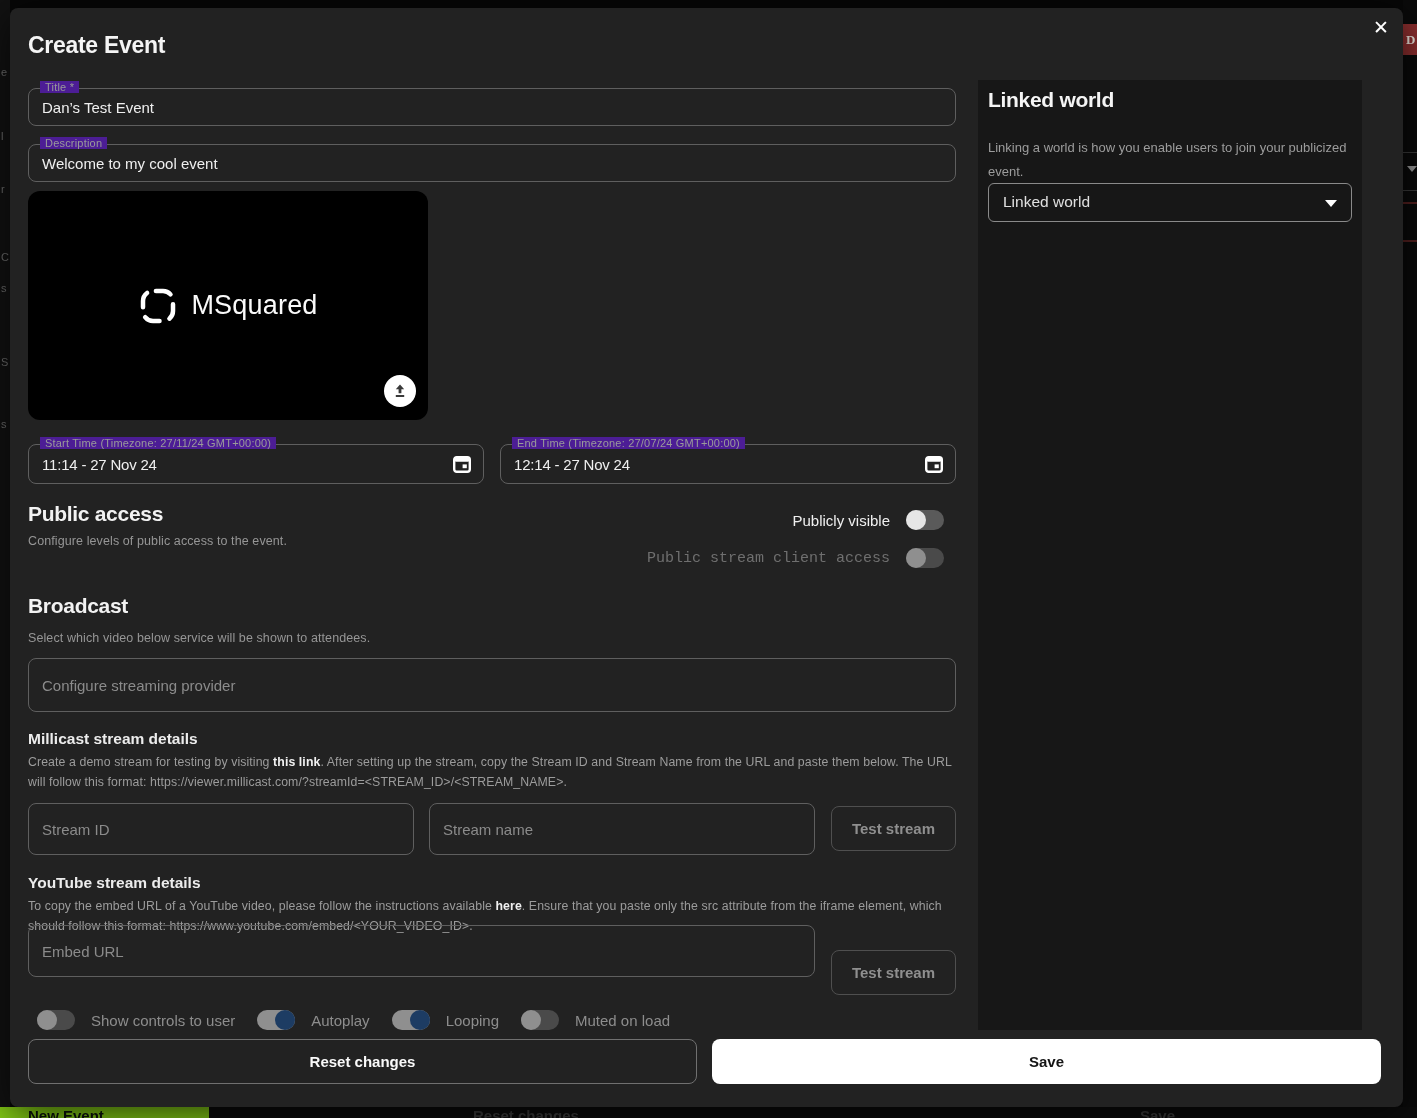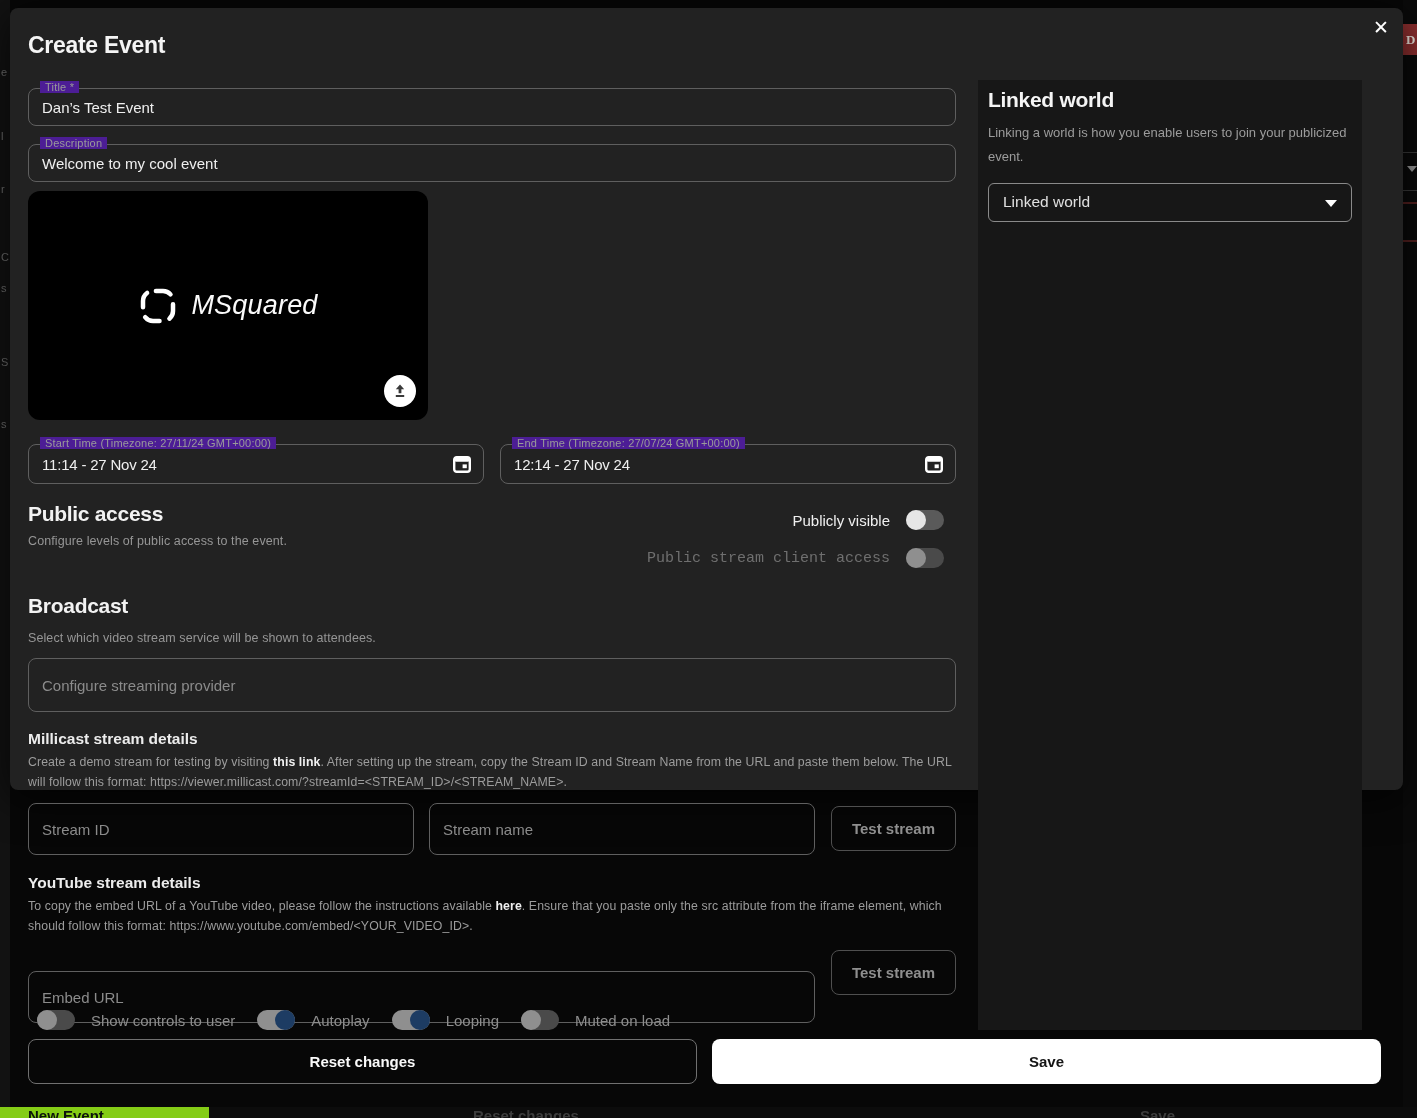--- a/index.html
+++ b/index.html
@@ -14,33 +14,33 @@
   .bd-rightstrip { position:absolute; left:1403px; top:0; width:14px; height:1118px; background:#0a0a0a; overflow:hidden; }
   .bd-badge { position:absolute; left:0; top:24px; width:14px; height:31px; background:#8e2f2f; color:#f0e8e0; font-family:"Liberation Serif", serif; font-weight:bold; font-size:13px; padding:8px 0 0 3px; }
   .bd-hline { position:absolute; left:0; width:14px; height:1px; background:#3a3a3a; }
   .bd-redline { position:absolute; left:0; width:14px; height:2px; background:#54201f; }
   .bd-caret { position:absolute; left:4px; top:166px; width:0; height:0; border-left:5px solid transparent; border-right:5px solid transparent; border-top:6px solid #9a9a9a; }
   .bd-bottom { position:absolute; left:0; top:1107px; width:1417px; height:11px; background:#0c0c0c; overflow:hidden; }
   .bd-green { position:absolute; left:0; top:0; width:209px; height:11px; background:#84cc16; overflow:hidden; }
   .bd-green span { position:absolute; left:28px; top:0px; color:#0c130c; font-weight:800; font-size:15px; }
   .bd-ghost { position:absolute; top:0; color:#3d3d3d; font-weight:700; font-size:15px; }
   
-  .modal { position:absolute; left:10px; top:8px; width:1393px; height:782px; background:#222222; border-radius:8px; box-shadow:0 8px 40px rgba(0,0,0,.7); }
+  .modal { position:absolute; left:10px; top:8px; width:1393px; height:1099px; background:#222222; border-radius:8px; box-shadow:0 8px 40px rgba(0,0,0,.7); }
   .page-title { position:absolute; left:18px; top:24px; font-size:23px; font-weight:800; color:#f5f5f5; letter-spacing:-.3px; }
   .close-btn { position:absolute; left:1354px; top:3px; width:34px; height:32px; color:#ffffff; font-size:19px; display:flex; align-items:center; justify-content:center; cursor:pointer; background:none; border:none; }
   
   .field { position:absolute; border:1px solid #5f5f5f; border-radius:8px; background:transparent; }
   .flabel { position:absolute; top:-8px; left:11px; background:#4c1d95; padding:0 5px; font-size:11px; color:#9a9a9a; letter-spacing:.2px; white-space:nowrap; }
   .input-el { position:absolute; inset:0; width:100%; height:100%; background:transparent; border:none; outline:none; color:#efefef; font-size:15px; padding-left:13px; font-family:"Liberation Sans", sans-serif; }
   .input-el::placeholder { color:#8b8b8b; opacity:1; }
   .time-val { font-weight:400; letter-spacing:-.2px; }
   .cal-ic { position:absolute; right:11px; top:9px; }
   
   .img-box { position:absolute; left:18px; top:183px; width:400px; height:229px; background:#000; border-radius:12px; }
-  .logo-wrap { position:absolute; inset:0; display:flex; align-items:center; justify-content:center; gap:13px;font-style:italic; }
+  .logo-wrap { position:absolute; inset:0; display:flex; align-items:center; justify-content:center; gap:13px; }
   .logo-text { color:#fafafa; font-size:27px; font-weight:500; letter-spacing:.2px; }
   .upload-btn { position:absolute; right:12px; bottom:13px; width:32px; height:32px; border-radius:50%; background:#ffffff; border:none; display:flex; align-items:center; justify-content:center; cursor:pointer; }
   
   .section-h { position:absolute; left:18px; color:#f2f2f2; font-size:21px; font-weight:800; letter-spacing:-.3px; }
   .sub { position:absolute; left:18px; color:#969696; font-size:12.5px; letter-spacing:.1px; }
   .group-h { position:absolute; left:18px; color:#ececec; font-size:15.5px; font-weight:700; }
   .para { position:absolute; left:18px; width:928px; color:#9c9c9c; font-size:12.3px; line-height:20px; letter-spacing:.1px; }
   .inline-link { color:#f0f0f0; font-weight:700; cursor:pointer; }
   
   .switch { position:relative; width:38px; height:20px; flex:none; cursor:pointer; }
@@ -56,21 +56,21 @@
   .yt-toggles { position:absolute; left:27px; top:1002px; display:flex; align-items:center; gap:22px; }
   .yt-item { display:flex; align-items:center; gap:16px; }
   .yt-item .tlabel { font-size:15px; color:#8d8d8d; }
   
   .btn-outline-sm { position:absolute; border:1px solid #4f4f4f; border-radius:8px; background:transparent; color:#8f8f8f; font-size:15px; font-weight:700; cursor:pointer; font-family:"Liberation Sans", sans-serif; }
   .btn-reset { position:absolute; left:18px; top:1031px; width:669px; height:45px; border:1px solid #707070; border-radius:8px; background:transparent; color:#fafafa; font-size:15px; font-weight:700; cursor:pointer; font-family:"Liberation Sans", sans-serif; }
   .btn-save { position:absolute; left:702px; top:1031px; width:669px; height:45px; border:none; border-radius:8px; background:#ffffff; color:#141414; font-size:15px; font-weight:700; cursor:pointer; font-family:"Liberation Sans", sans-serif; }
   
   .panel { position:absolute; left:968px; top:72px; width:384px; height:950px; background:#171717; }
   .panel-h { position:absolute; left:10px; top:8px; color:#f5f5f5; font-size:21px; font-weight:800; letter-spacing:-.3px; }
-  .panel-desc { position:absolute; left:10px; top:41px; width:362px; color:#9c9c9c; font-size:13px; line-height:24px; }
+  .panel-desc { position:absolute; left:10px; top:56px; width:362px; color:#9c9c9c; font-size:13px; line-height:24px; }
   .panel-select { position:absolute; left:10px; top:103px; width:364px; height:39px; border:1px solid #8a8a8a; border-radius:6px; cursor:pointer; }
   .panel-select .sel-txt { position:absolute; left:14px; top:9px; font-size:15.5px; color:#e0e0e0; }
   .sel-caret { position:absolute; right:14px; top:16px; width:0; height:0; border-left:6px solid transparent; border-right:6px solid transparent; border-top:7px solid #ffffff; }
 </style>
 </head>
 <body>
 
 <div class="stage">
 
   <div class="bd-leftstrip">
@@ -159,41 +159,41 @@
     </div>
     <div class="toggle-row dimmed" style="top:540px">
       <span class="tlabel">Public stream client access</span>
       <div class="switch dim">
         <div class="track"></div>
           <div class="knob"></div>
       </div>
     </div>
 
     <div class="section-h" style="top:586px">Broadcast</div>
-    <div class="sub" style="top:623px">Select which video stream service will be shown to attendees.</div>
+    <div class="sub" style="top:623px">Select which video below service will be shown to attendees.</div>
 
     <div class="field" style="left:18px; top:650px; width:928px; height:54px;">
       <input class="input-el" placeholder="Configure streaming provider" style="">
     </div>
 
     <div class="group-h" style="top:722px">Millicast stream details</div>
     <div class="para" style="top:744px"><span>Create a demo stream for testing by visiting </span><span class="inline-link">this link</span><span>. After setting up the stream, copy the Stream ID and Stream Name from the URL and paste them below. The URL will follow this format: https://viewer.millicast.com/?streamId=&lt;STREAM_ID&gt;/&lt;STREAM_NAME&gt;.</span></div>
 
     <div class="field" style="left:18px; top:795px; width:386px; height:52px;">
       <input class="input-el" placeholder="Stream ID" style="">
     </div>
     <div class="field" style="left:419px; top:795px; width:386px; height:52px;">
       <input class="input-el" placeholder="Stream name" style="">
     </div>
     <button class="btn-outline-sm" style="left:821px; top:798px; width:125px; height:45px;">Test stream</button>
 
     <div class="group-h" style="top:866px">YouTube stream details</div>
     <div class="para" style="top:888px"><span>To copy the embed URL of a YouTube video, please follow the instructions available </span><span class="inline-link">here</span><span>. Ensure that you paste only the src attribute from the iframe element, which should follow this format: https://www.youtube.com/embed/&lt;YOUR_VIDEO_ID&gt;.</span></div>
 
-    <div class="field" style="left:18px; top:917px; width:787px; height:52px;margin-top:46px;">
+    <div class="field" style="left:18px; top:917px; width:787px; height:52px;">
       <input class="input-el" placeholder="Embed URL" style="">
     </div>
     <button class="btn-outline-sm" style="left:821px; top:942px; width:125px; height:45px;">Test stream</button>
 
     <div class="yt-toggles">
       <div class="yt-item">
         <div class="switch dim">
           <div class="track"></div>
             <div class="knob"></div>
         </div>

